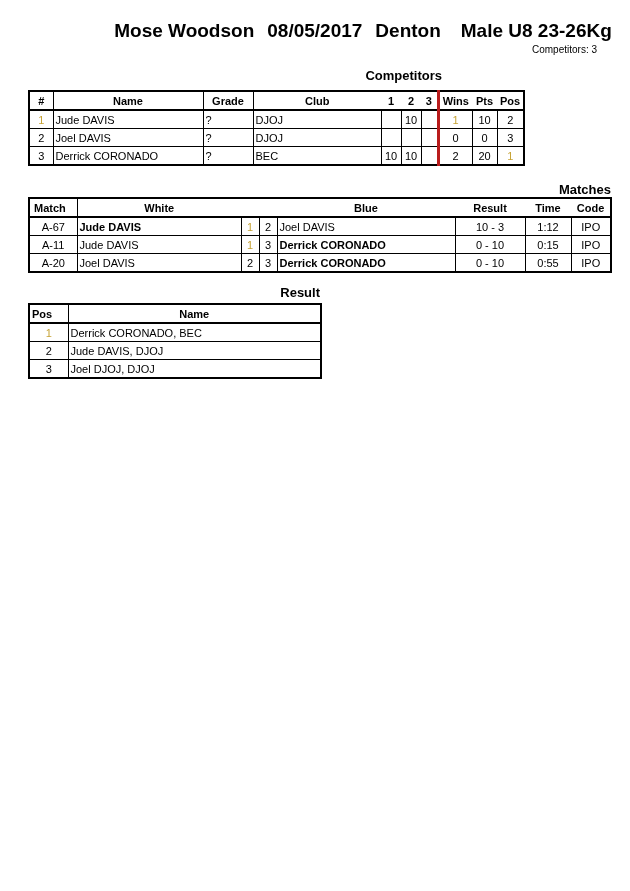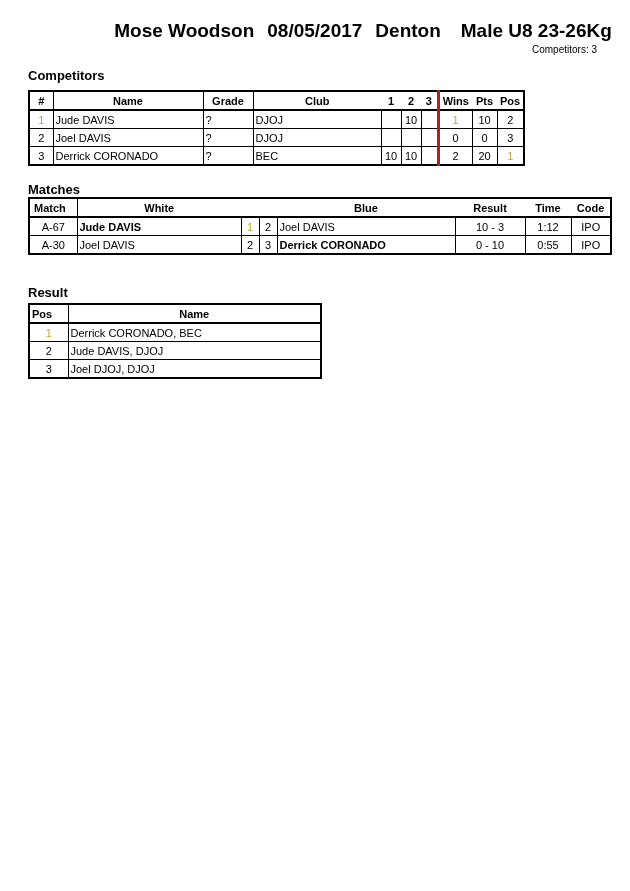--- a/index.html
+++ b/index.html
@@ -11,21 +11,21 @@
   .title{
     position:absolute;top:20px;left:0;width:630px;text-align:center;
     font-weight:bold;font-size:19px;white-space:nowrap;letter-spacing:0px;padding-left:48px;
   }
   .title .gap-s{margin-right:13px;}
   .title .gap-l{margin-right:20px;}
   .comp-count{
     position:absolute;top:44px;right:33px;font-size:10px;
   }
   .section-heading{
-    position:absolute;font-weight:bold;font-size:13px;text-align:left;
+    position:absolute;font-weight:bold;font-size:13px;text-align:right;
   }
   #h-competitors{top:68px;left:28px;width:414px;}
   #h-matches{top:182px;left:28px;width:583px;}
   #h-results{top:285px;left:28px;width:292px;}
 
   table{
     position:absolute;border-collapse:collapse;table-layout:fixed;
     font-size:11px;border:2px solid #000;
   }
   #t-competitors{top:90px;left:28px;}
@@ -151,21 +151,31 @@
       <td class="c">A-67</td>
       <td class="l" style="font-weight: 700;">Jude DAVIS</td>
       <td class="c" style="color: rgb(198, 162, 52);">1</td>
       <td class="c">2</td>
       <td class="l">Joel DAVIS</td>
       <td class="c">10 - 3</td>
       <td class="c">1:12</td>
       <td class="c">IPO</td>
     </tr>
     <tr>
-      <td class="c">A-30</td>
+      <td class="c">A-11</td>
+      <td class="l">Jude DAVIS</td>
+      <td class="c" style="color: rgb(198, 162, 52);">1</td>
+      <td class="c">3</td>
+      <td class="l" style="font-weight: 700;">Derrick CORONADO</td>
+      <td class="c">0 - 10</td>
+      <td class="c">0:15</td>
+      <td class="c">IPO</td>
+    </tr>
+    <tr>
+      <td class="c">A-20</td>
       <td class="l">Joel DAVIS</td>
       <td class="c">2</td>
       <td class="c">3</td>
       <td class="l" style="font-weight: 700;">Derrick CORONADO</td>
       <td class="c">0 - 10</td>
       <td class="c">0:55</td>
       <td class="c">IPO</td>
     </tr>
   </tbody>
 </table>

